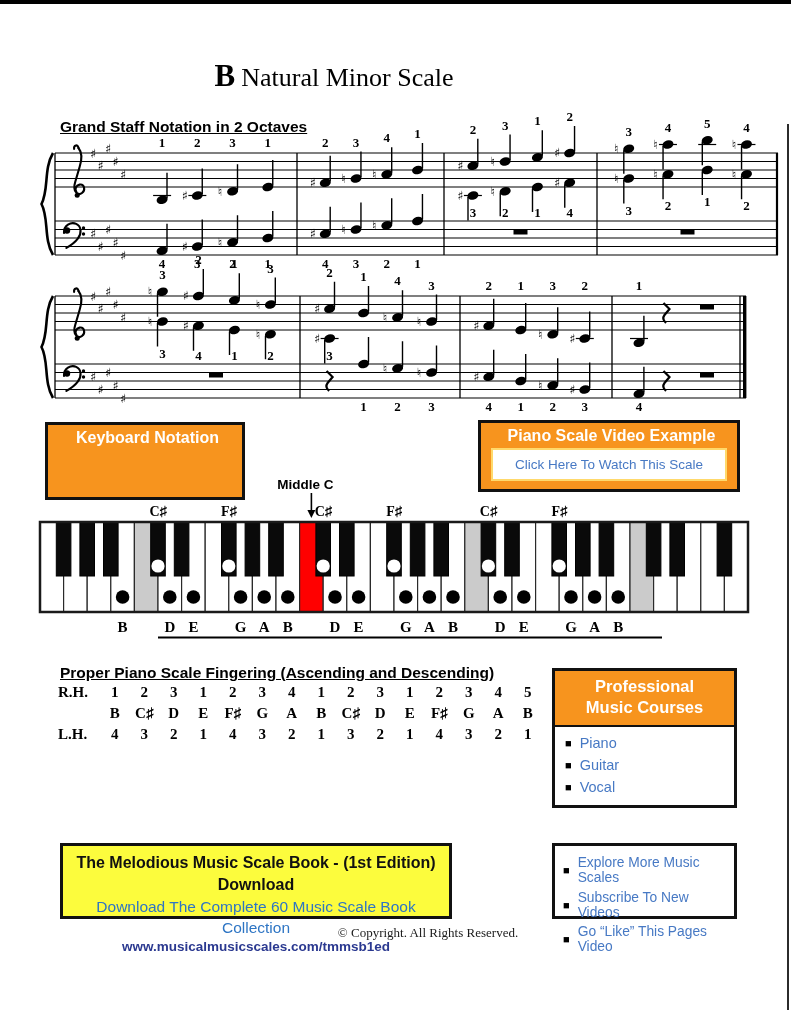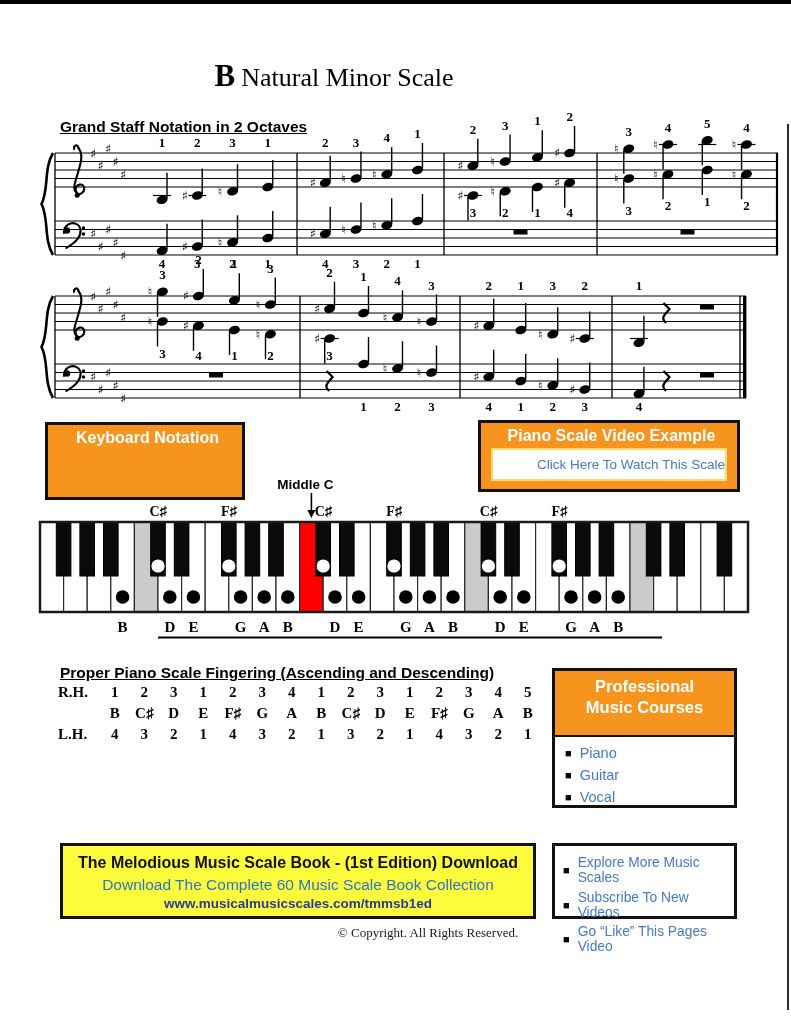--- a/index.html
+++ b/index.html
@@ -38,38 +38,38 @@
   .klet{font:bold 15px "Liberation Serif","DejaVu Sans",serif;}
   .kblbl{font:bold 14px "Liberation Serif","DejaVu Sans",serif;}
   .mc{font:bold 13.5px "Liberation Sans",sans-serif;}
 
   .obox{position:absolute;background:var(--orange,#F7941E);border:3px solid #111;box-sizing:border-box;display:flex;flex-direction:column;}
   #keyboard-box{left:45px;top:422px;width:200px;height:78px;}
   #video-box{left:478px;top:420px;width:262px;height:72px;}
   .obox-title{color:#fff;font-weight:bold;font-size:16px;text-align:center;padding:4px 0 3px 5px;}
   .obox-inner{background:#fff;border:2px solid #ffd96b;margin:0 10px 8px 10px;flex:1;display:flex;flex-direction:column;justify-content:center;text-align:center;color:var(--link-blue,#4779C4);font-size:14px;line-height:17px;cursor:pointer;}
   #keyboard-box .obox-inner{font-size:14.5px;}
-  #video-box .obox-inner{font-size:13.5px;align-items:flex-end;}
+  #video-box .obox-inner{font-size:13.5px;}
 
   #fingering{position:absolute;left:58px;top:682px;font-family:"Liberation Serif","DejaVu Sans",serif;font-size:15px;font-weight:bold;color:#000;}
   .frow{display:flex;height:21px;align-items:center;}
   .flabel{width:42px;}
   .fcell{width:29.5px;text-align:center;}
 
   .bbox{position:absolute;border:3px solid #111;box-sizing:border-box;background:#fff;}
   #courses-box{left:552px;top:668px;width:185px;height:140px;}
-  .cbox-head{background:var(--orange,#F7941E);color:#fff;font-weight:bold;font-size:16.5px;line-height:21px;text-align:center;padding:5px 0 17px 0;border-bottom:2px solid #111;}
+  .cbox-head{background:var(--orange,#F7941E);color:#fff;font-weight:bold;font-size:16.5px;line-height:21px;text-align:center;padding:5px 0 7px 0;border-bottom:2px solid #111;}
   .blist{padding:8px 0 0 10px;}
   .bitem{display:flex;align-items:center;margin-bottom:6px;font-size:14.5px;color:var(--link-blue,#4779C4);cursor:pointer;}
   .bitem .sq{color:#000;font-size:11px;margin-right:8px;}
   #links-box{left:552px;top:843px;width:185px;height:76px;}
   #links-box .blist{padding:9px 0 0 8px;}
   #links-box .bitem{font-size:13.8px;margin-bottom:4.5px;}
 
-  #banner{left:60px;top:843px;width:476px;height:76px;background:var(--yellow,#FCFC3D);text-align:center;cursor:pointer;}
+  #banner{left:60px;top:843px;width:392px;height:76px;background:var(--yellow,#FCFC3D);text-align:center;cursor:pointer;}
   #banner .b1{font-size:16px;font-weight:bold;color:#111;margin-top:6px;line-height:22px;}
   #banner .b2{font-size:15.5px;color:var(--banner-blue,#2E75C4);line-height:21px;}
   #banner .b3{font-size:13.5px;font-weight:bold;color:var(--banner-navy,#2B3990);line-height:18px;}
 
   #footer{position:absolute;left:297px;top:924px;width:262px;text-align:center;font-family:"Liberation Serif",serif;font-size:13px;color:#1a1a1a;line-height:17px;}
 </style>
 </head>
 <body>
 
 <div class="page">

